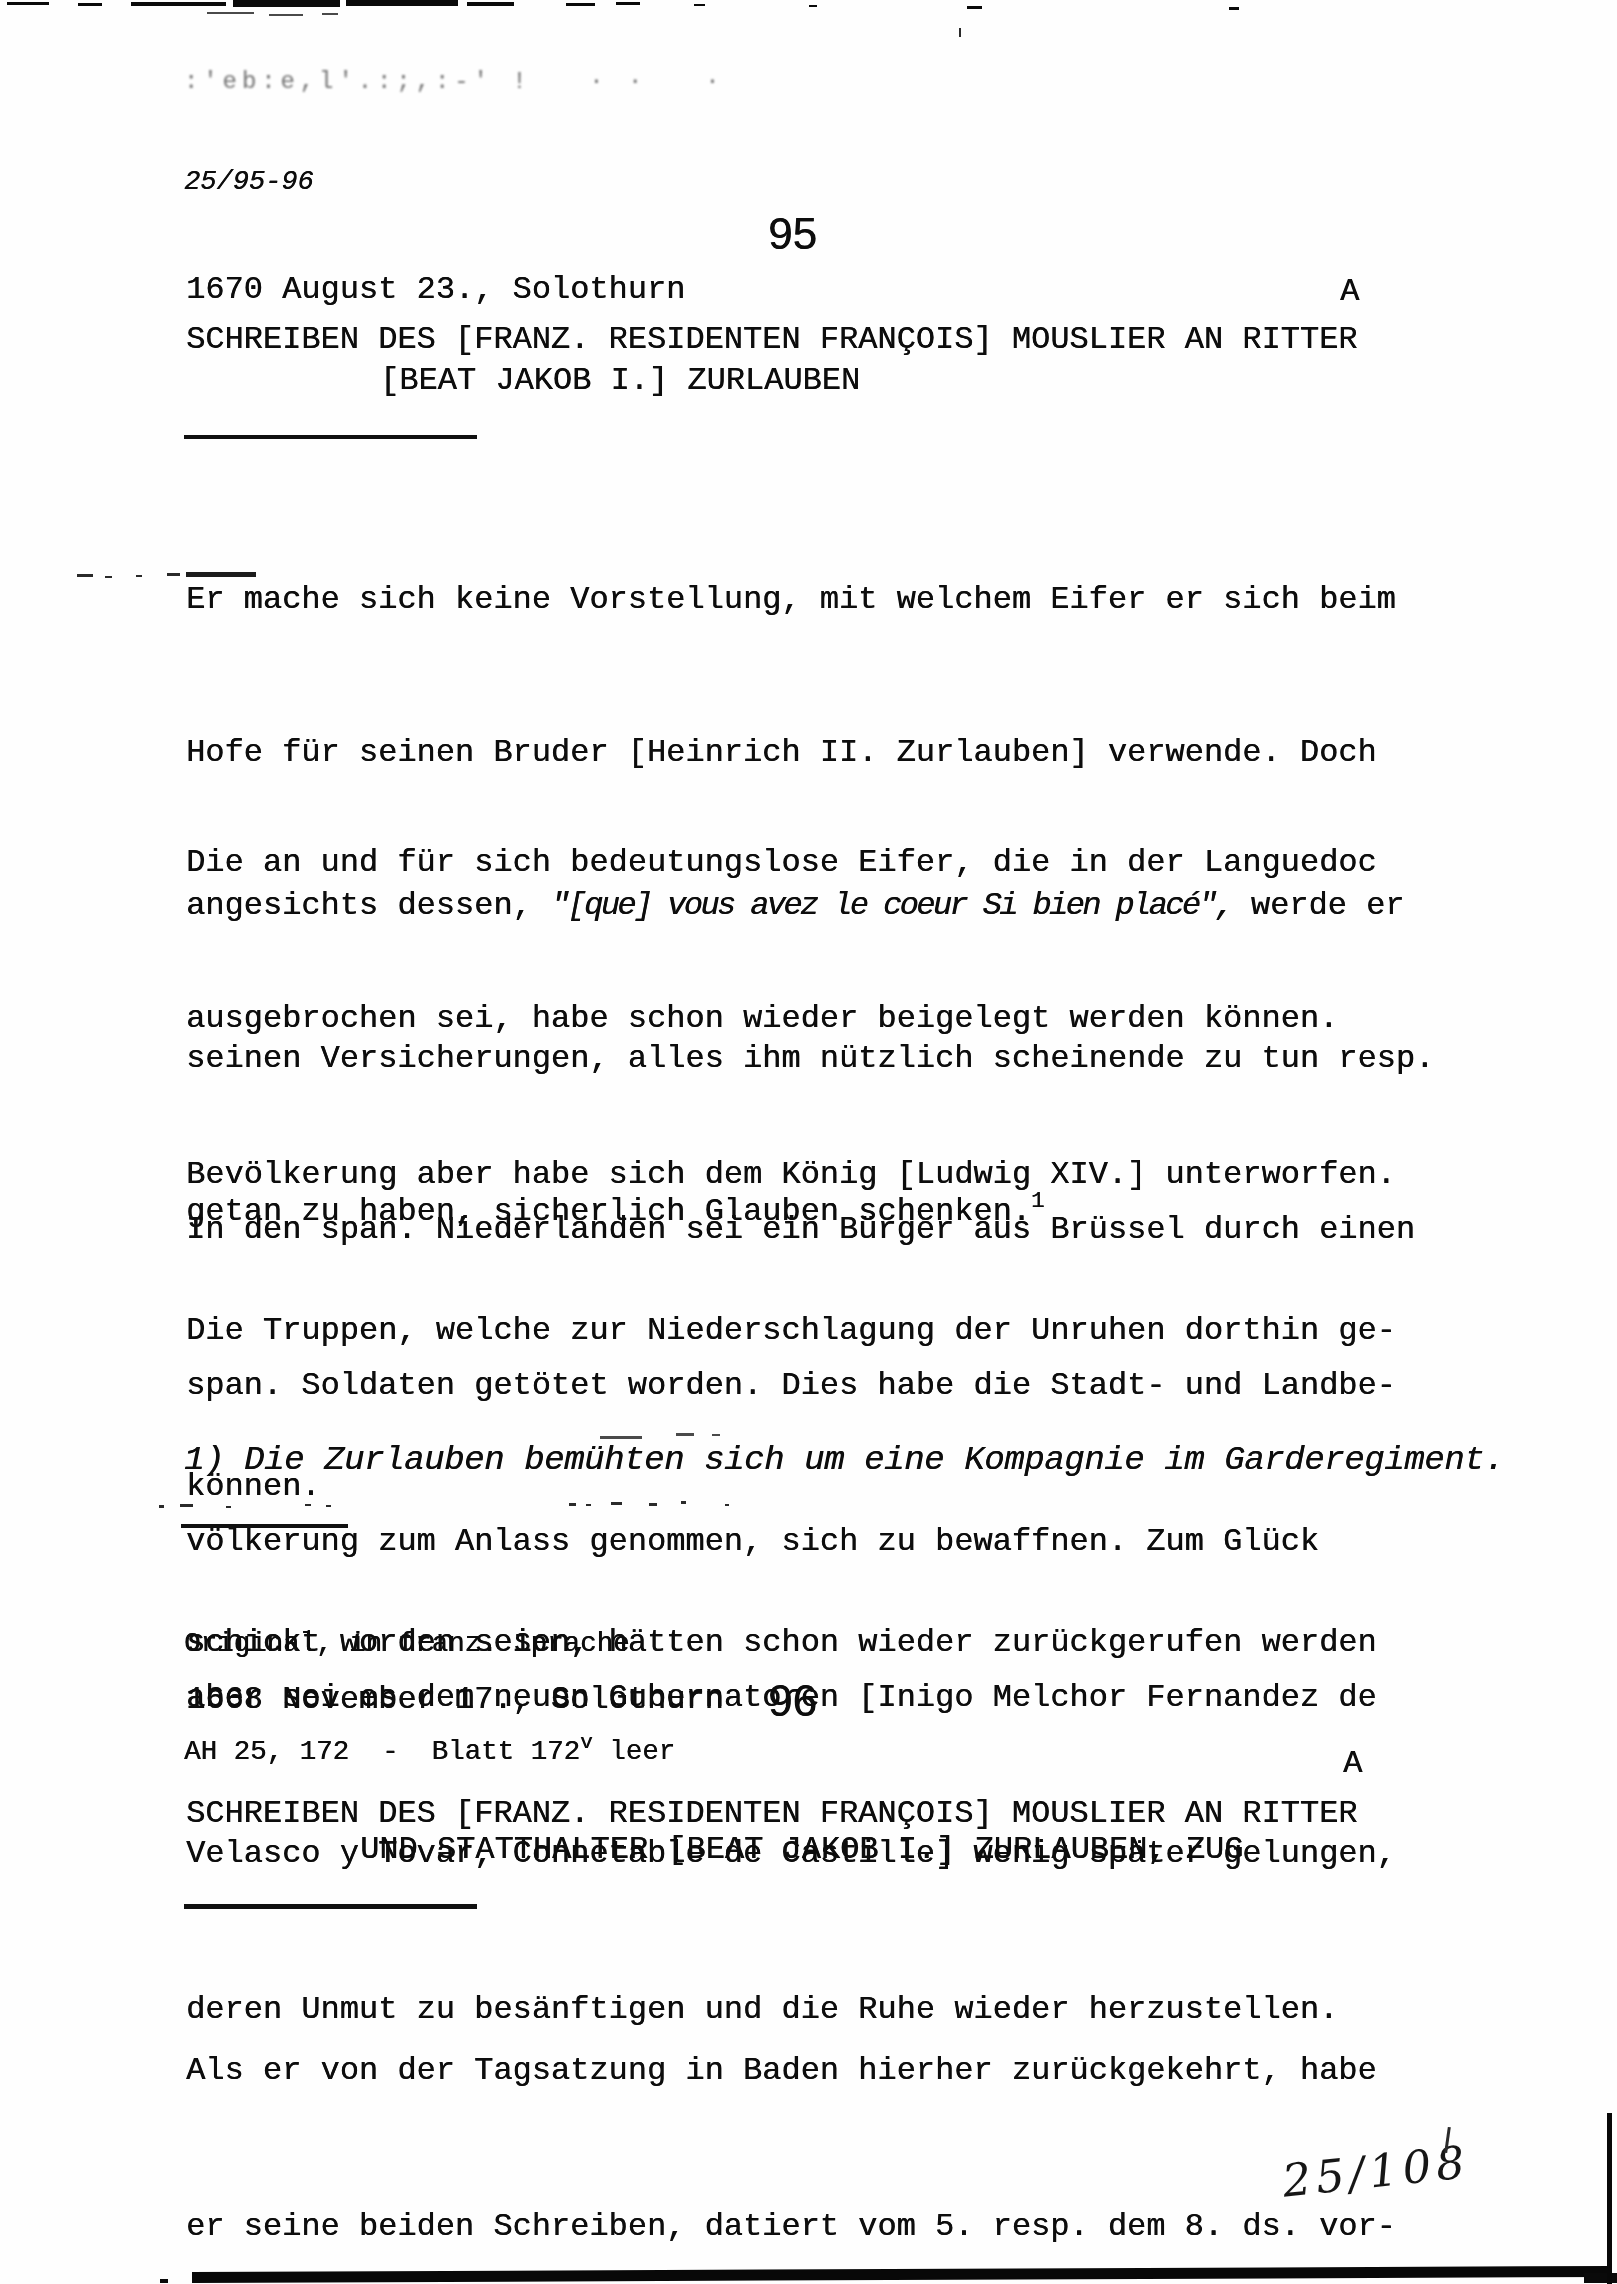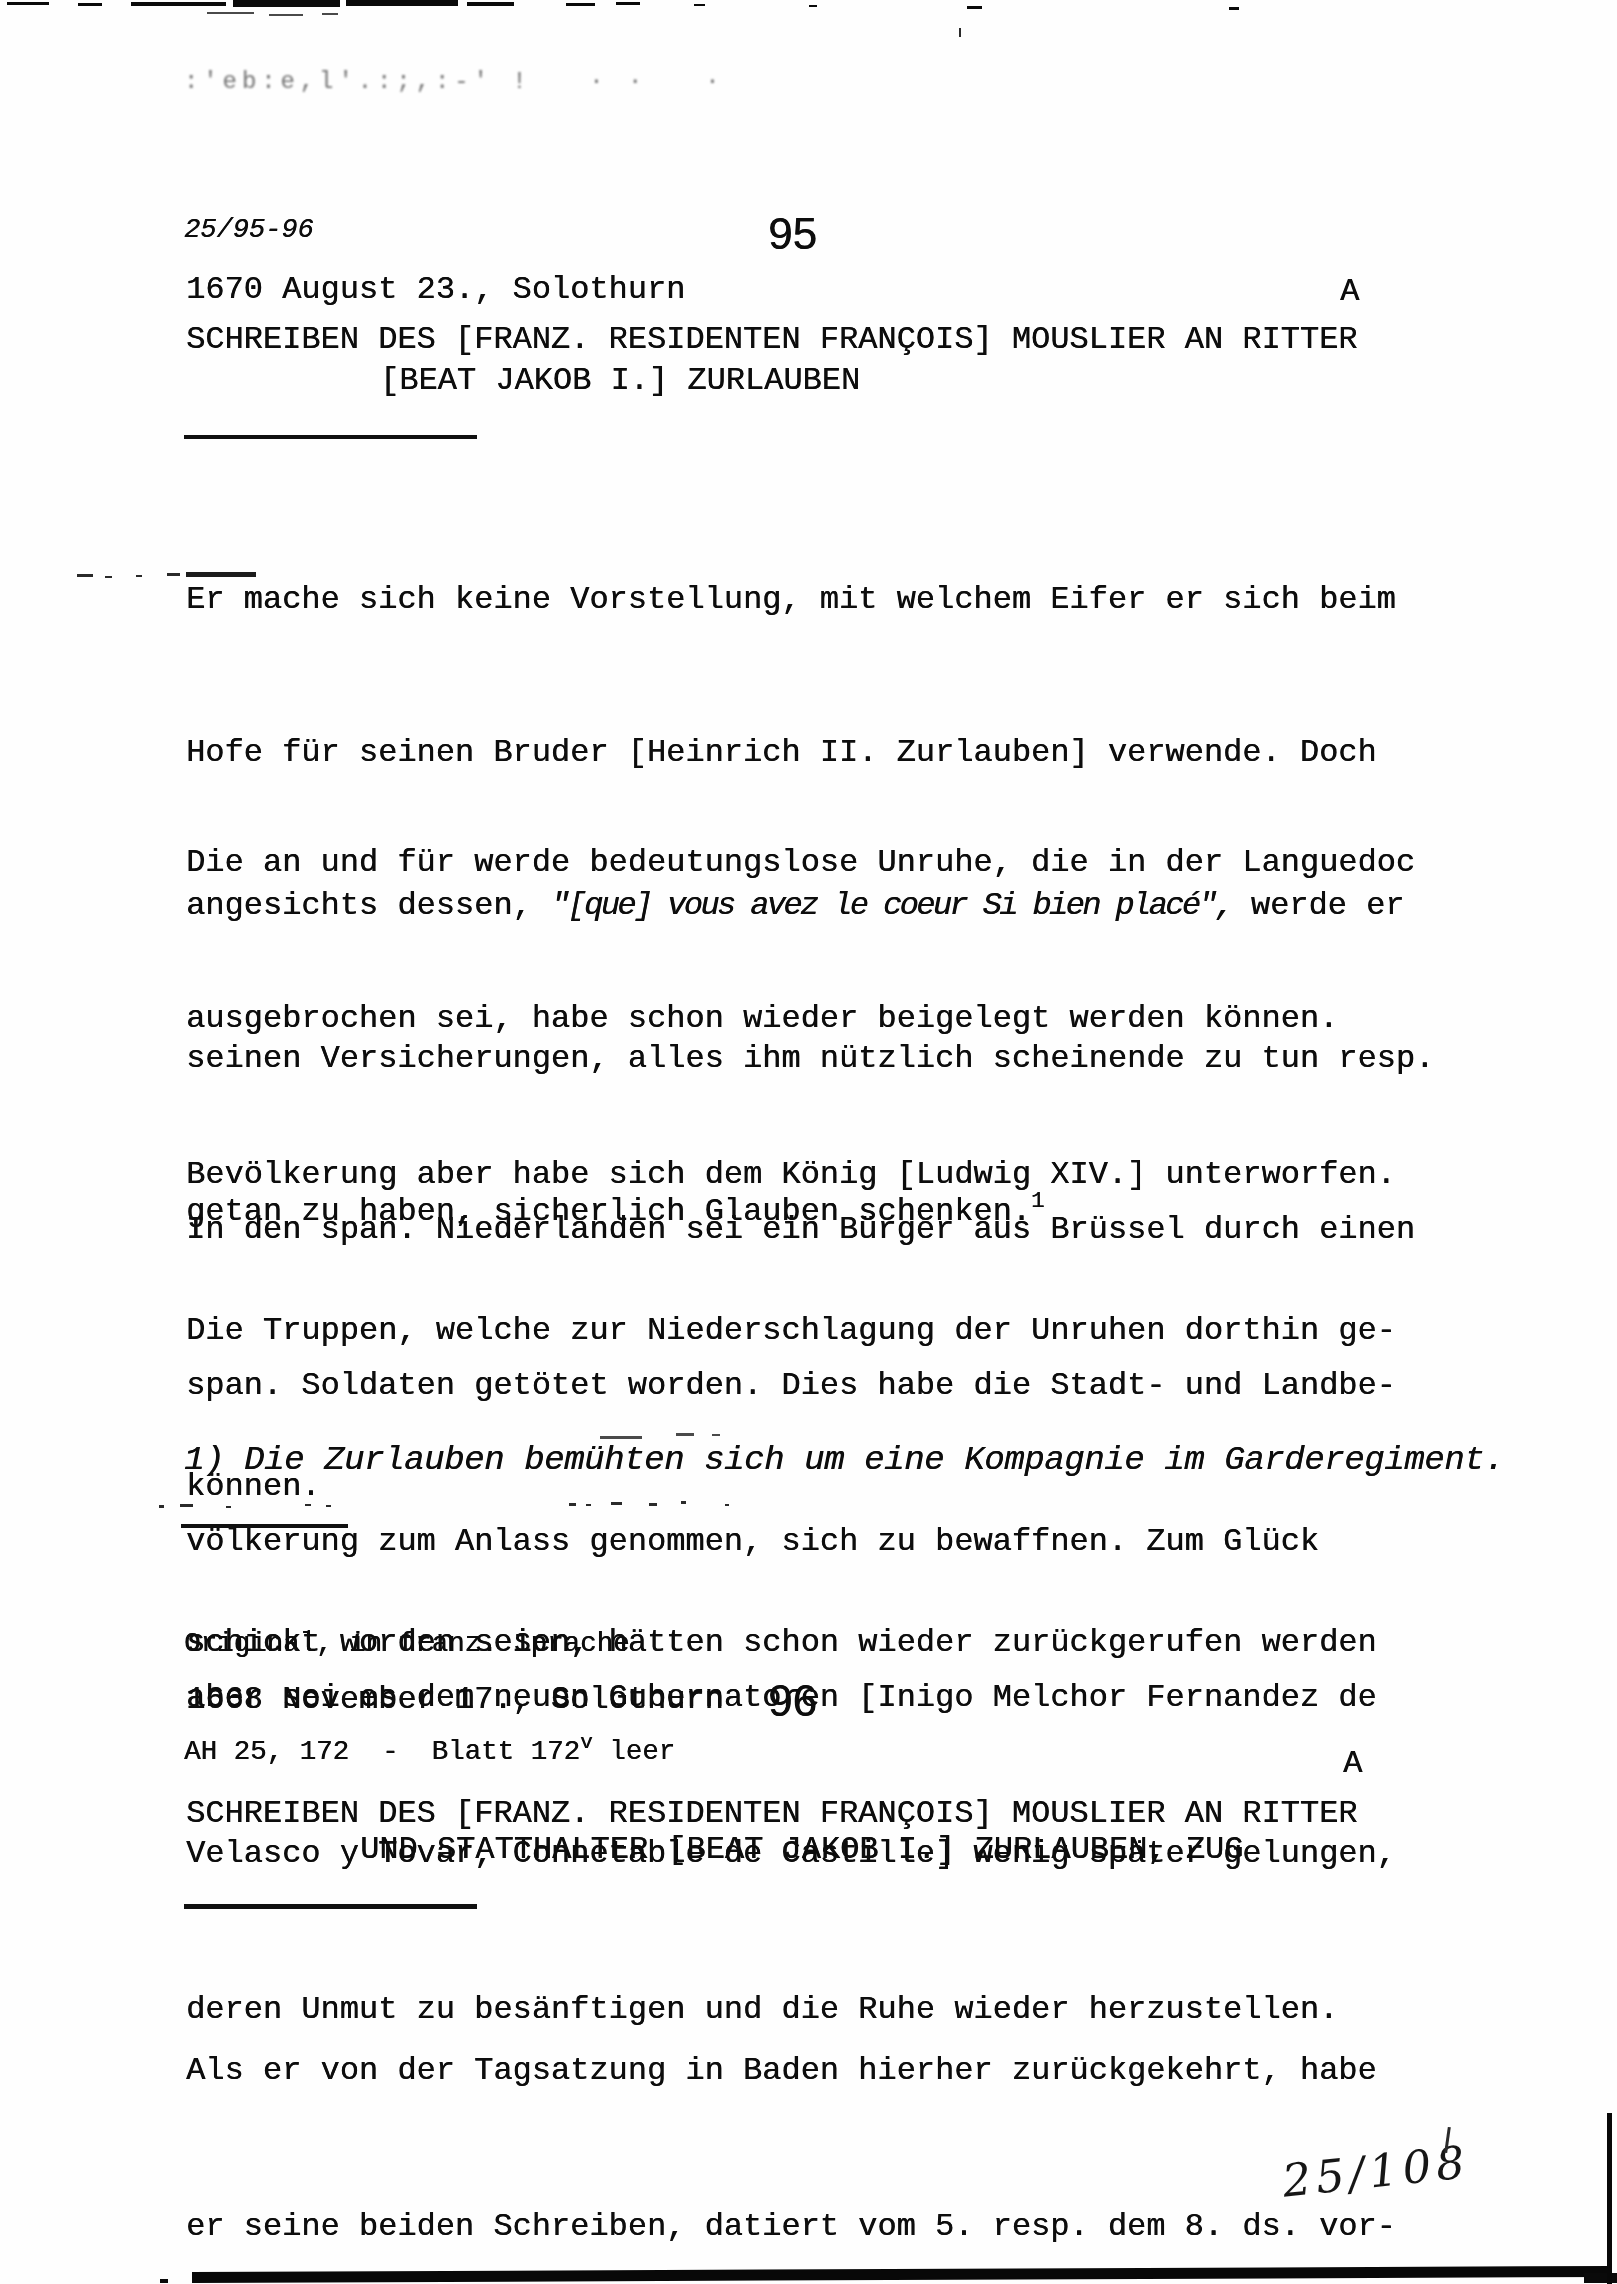--- a/index.html
+++ b/index.html
@@ -33,21 +33,21 @@
   .t96a { top:1794px; left:186px; }
   .t96b { top:1830px; left:360px; }
   .rule { position:absolute; background:#101010; }
   .r95 { left:184px; top:435px; width:293px; height:4px; }
   .r96 { left:184px; top:1904px; width:293px; height:4.9px; }
   .rshort { left:181px; top:1524px; width:167px; height:4px; }
   .stamp {
     position:absolute; left:184px; top:68px; font-size:24px; letter-spacing:4.9px;
     color:#4f4f4f; filter:blur(1.1px); opacity:0.8; white-space:pre; text-shadow:none;
   }
-  .archive-ref { position:absolute; left:184px; top:167px; font-size:27px; font-style:italic; white-space:pre;margin-top:48px; }
+  .archive-ref { position:absolute; left:184px; top:167px; font-size:27px; font-style:italic; white-space:pre; }
   .handnote {
     position:absolute; left:1282px; top:2145px; font-family:"DejaVu Serif", serif;
     font-style:italic; font-size:45px; letter-spacing:4.9px; color:#161616;
     transform:rotate(-6deg); text-shadow:none;
   }
   .mark { position:absolute; background:#0a0a0a; }
   .gmark { position:absolute; background:#4a4a4a; }
   .dmark { position:absolute; background:#2a2a2a; }
   .bb { left:192px; top:2269px; width:1420px; height:11.3px; transform:rotate(-0.25deg); background:#080808; }
   .rline { left:1607px; top:2113px; width:4.9px; height:171px; background:#080808; }
@@ -93,21 +93,21 @@
 
   <div class="para p1">
     <div class="line">Er mache sich keine Vorstellung, mit welchem Eifer er sich beim</div>
     <div class="line">Hofe für seinen Bruder [Heinrich II. Zurlauben] verwende. Doch</div>
     <div class="line"><span>angesichts dessen, </span><span class="fr">"[que] vous avez le coeur Si bien placé",</span><span> werde er</span></div>
     <div class="line">seinen Versicherungen, alles ihm nützlich scheinende zu tun resp.</div>
     <div class="line"><span>getan zu haben, sicherlich Glauben schenken.</span><span class="fnref">1</span></div>
   </div>
 
   <div class="para p2">
-    <div class="line">Die an und für werde bedeutungslose Unruhe, die in der Languedoc</div>
+    <div class="line">Die an und für sich bedeutungslose Eifer, die in der Languedoc</div>
     <div class="line">ausgebrochen sei, habe schon wieder beigelegt werden können.</div>
     <div class="line">Bevölkerung aber habe sich dem König [Ludwig XIV.] unterworfen.</div>
     <div class="line">Die Truppen, welche zur Niederschlagung der Unruhen dorthin ge-</div>
     <div class="line">können.</div>
     <div class="line">schickt worden seien, hätten schon wieder zurückgerufen werden</div>
   </div>
 
   <div class="para p3">
     <div class="line">In den span. Niederlanden sei ein Bürger aus Brüssel durch einen</div>
     <div class="line">span. Soldaten getötet worden. Dies habe die Stadt- und Landbe-</div>

